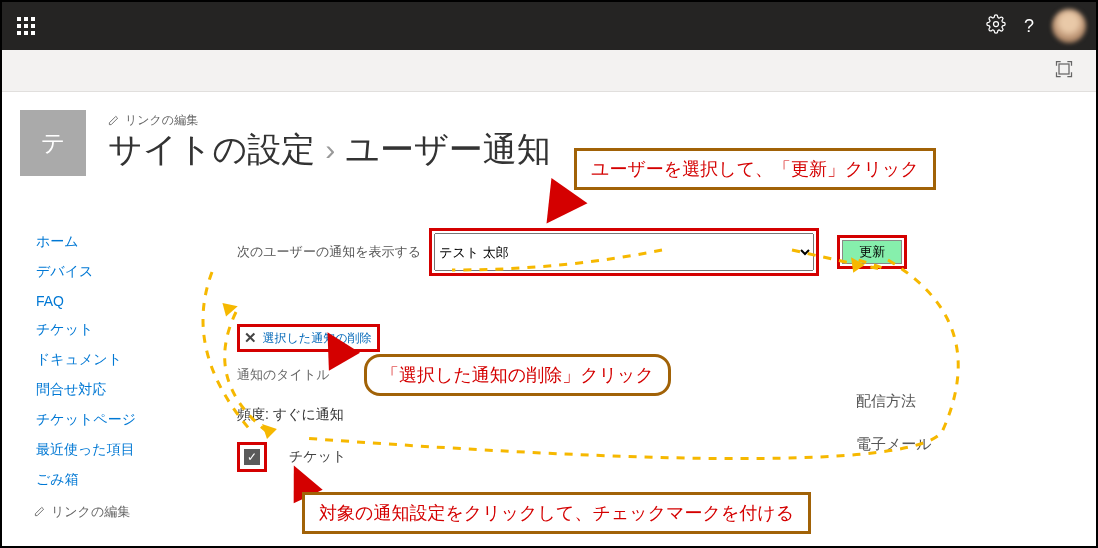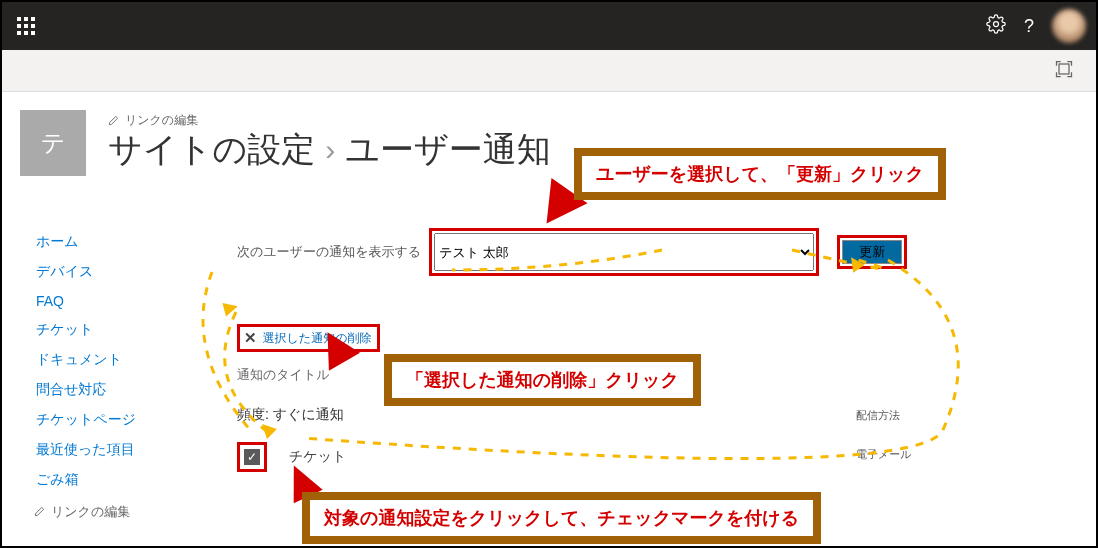--- a/index.html
+++ b/index.html
@@ -24,35 +24,35 @@
   .title-row { display: flex; align-items: center; font-size: 34px; font-weight: 300; color: #333; margin-top: -2px; }
   .title-row .sep { margin: 0 10px; color: #999; font-size: 30px; }
   .nav { position: absolute; left: 32px; top: 225px; width: 140px; }
   .nav a { display: block; color: #0078d4; text-decoration: none; font-size: 14px; padding: 6px 2px; cursor: pointer; }
   .nav .edit-links-bottom { color: #666; font-size: 13px; display: flex; align-items: center; gap: 6px; margin-top: 8px; cursor: pointer; }
   .main { position: absolute; left: 235px; top: 226px; right: 20px; }
   .user-row { display: flex; align-items: center; font-size: 13px; color: #555; }
   .select-wrap { border: 3px solid #d40000; padding: 2px; margin-left: 8px; }
   select.user-select { width: 380px; font-size: 13px; height: 38px; }
   .update-wrap { border: 3px solid #d40000; padding: 2px; margin-left: 18px; }
-  .btn-update { font-size: 13px; padding: 2px 16px; border: 1px solid #8a8886; background: #0369a1; cursor: pointer; }
+  .btn-update { font-size: 13px; padding: 2px 16px; border: 1px solid #8a8886; background: #86efac; cursor: pointer; }
   .delete-wrap { border: 3px solid #d40000; padding: 2px 6px 2px 4px; display: inline-flex; align-items: center; margin-top: 48px; }
   .x-ic { font-weight: bold; font-size: 15px; margin-right: 6px; color: #444; }
   .delete-link { color: #0067b8; font-size: 12px; }
   .col-head { font-size: 13px; color: #666; margin-top: 14px; }
   .freq-row { font-size: 14px; margin-top: 22px; }
   .row-item { display: flex; align-items: center; margin-top: 18px; position: relative; }
   .cb-wrap { border: 3px solid #d40000; padding: 4px; display: inline-flex; }
   .cb { width: 16px; height: 16px; background: #5a5a5a; display: inline-flex; align-items: center; justify-content: center; color: #fff; font-size: 12px; cursor: pointer; }
   .row-label { margin-left: 22px; font-size: 14px; color: #444; }
-  .right-col { position: absolute; left: 854px; top: 390px; font-size: 11px; color: #555; margin-top: 16px; }
+  .right-col { position: absolute; left: 854px; top: 390px; font-size: 15px; color: #555; }
   .right-col .r2 { margin-top: 24px; }
-  .callout { position: absolute; background: #fff; border: 8px solid #a16207; padding: 6px 14px; font-size: 18px; font-weight: bold; color: #d40000; white-space: nowrap; z-index: 20; text-align: right; }
+  .callout { position: absolute; background: #fff; border: 3px solid #a16207; padding: 6px 14px; font-size: 18px; font-weight: normal; color: #d40000; white-space: nowrap; z-index: 20; text-align: right; }
   .callout1 { left: 572px; top: 146px; }
-  .callout2 { left: 382px; top: 352px; }
+  .callout2 { left: 362px; top: 352px; border-radius: 16px; }
   .callout3 { left: 300px; top: 490px; }
   .triangle { position: absolute; width: 0; height: 0; z-index: 19; }
   .tri1 { left: 534px; top: 185px; border-left: 22px solid transparent; border-right: 22px solid transparent; border-top: 40px solid #d40000; transform: rotate(35deg); }
   .tri2 { left: 316px; top: 328px; border-left: 18px solid transparent; border-right: 18px solid transparent; border-bottom: 34px solid #d40000; transform: rotate(-30deg); }
   .tri3 { left: 283px; top: 462px; border-left: 16px solid transparent; border-right: 16px solid transparent; border-bottom: 34px solid #d40000; transform: rotate(-25deg); }
   svg.dashes { position: absolute; left: 0; top: 0; pointer-events: none; z-index: 5; }
   .arrowhead { position: absolute; width: 0; height: 0; border-left: 7px solid transparent; border-right: 7px solid transparent; border-bottom: 14px solid #f6b800; z-index: 6; }
   .ah1 { left: 222px; top: 299px; transform: rotate(75deg); }
   .ah2 { left: 846px; top: 254px; transform: rotate(-35deg); }
   .ah3 { left: 258px; top: 420px; transform: rotate(-45deg); }

